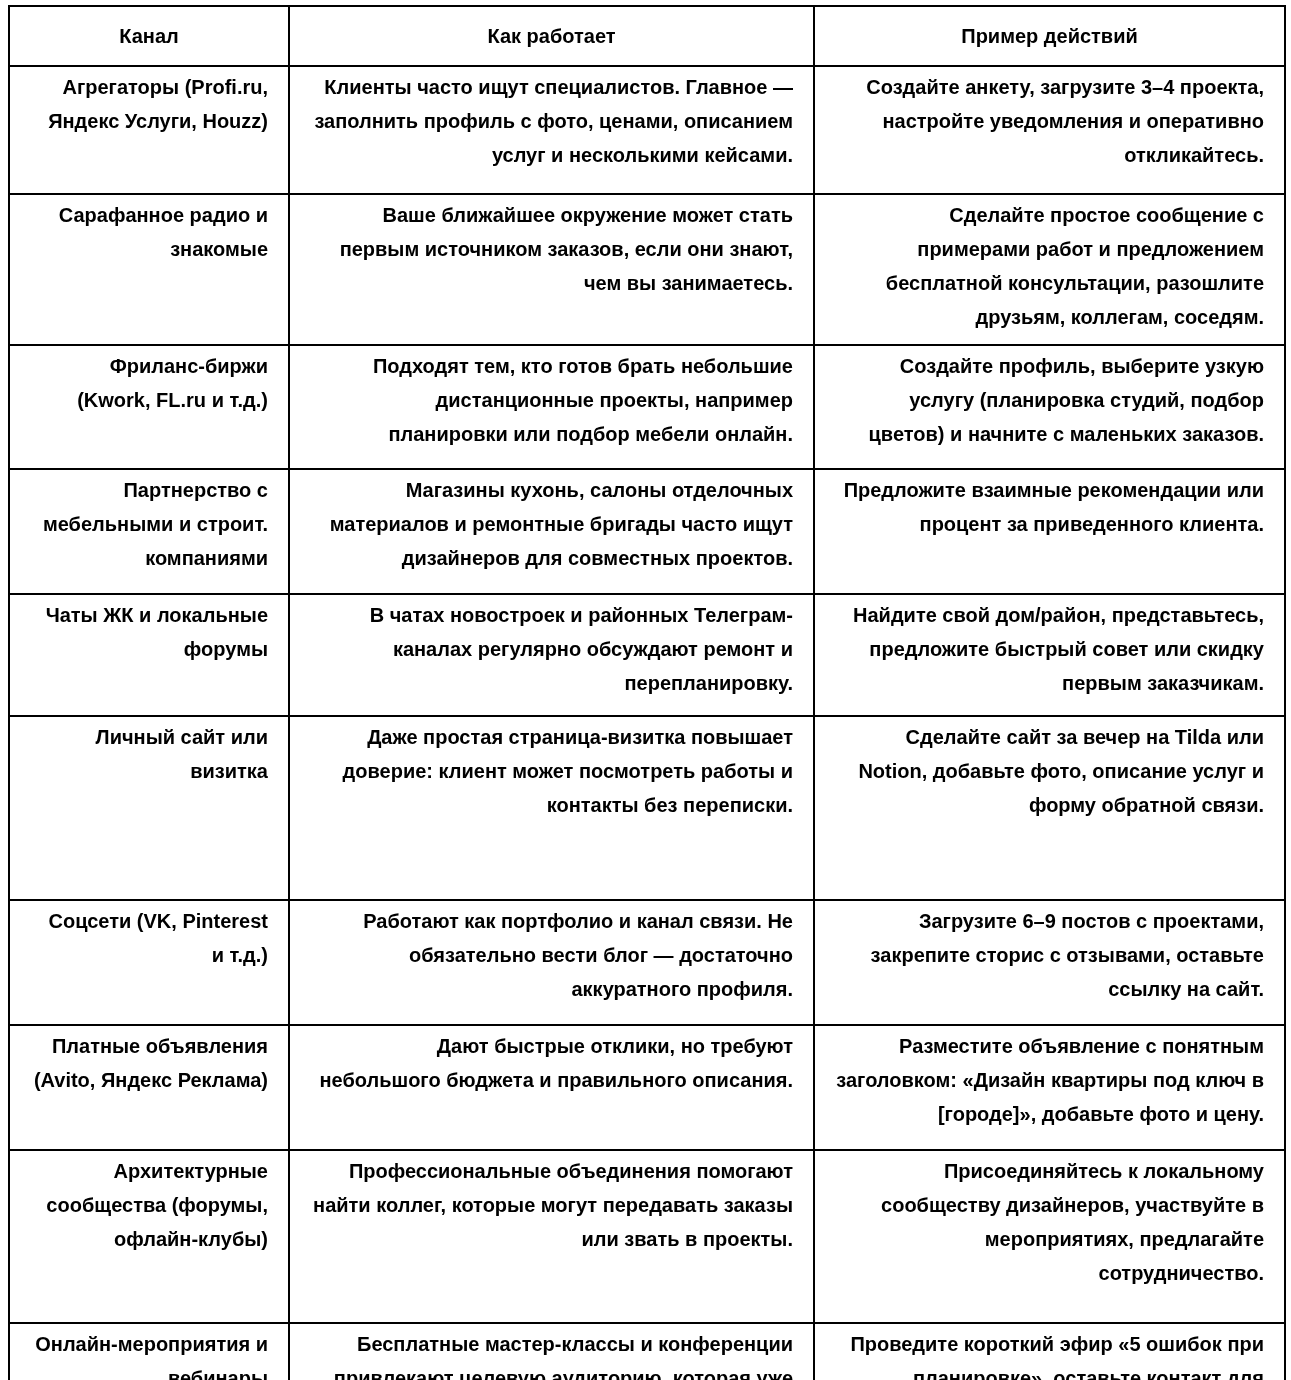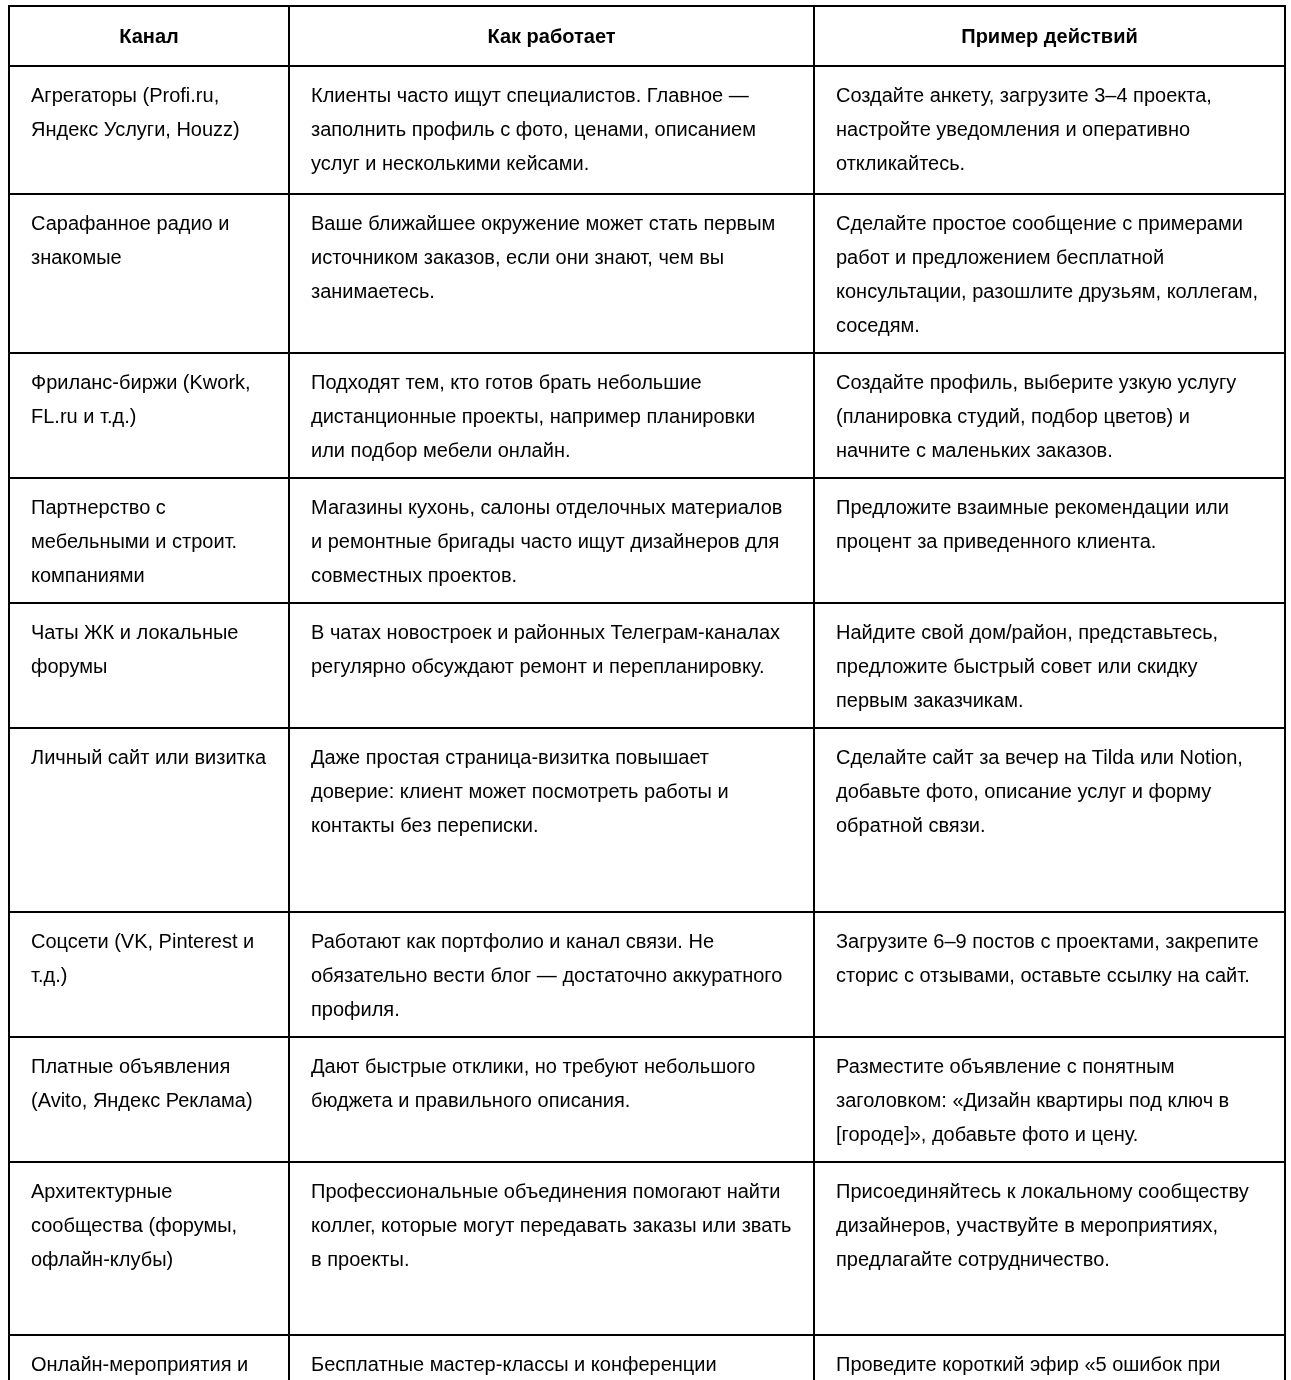--- a/index.html
+++ b/index.html
@@ -27,24 +27,24 @@
     font-size: 20px;
     line-height: 34px;
   }
   table.channels th {
     font-weight: bold;
     text-align: center;
     vertical-align: middle;
     padding: 8px 10px;
   }
   table.channels td {
-    font-weight: normal;
-    text-align: left;
+    font-weight: bold;
+    text-align: right;
     vertical-align: top;
-    padding: 11px 20px 10px 21px;
+    padding: 3px 20px 10px 21px;
   }
   tr.hdr { height: 60px; }
   tr.r0  { height: 128px; }
   tr.r1  { height: 150px; }
   tr.r2  { height: 124px; border-radius: 9px; }
   tr.r3  { height: 125px; margin-top: 10px; }
   tr.r4  { height: 122px; border-radius: 32px; }
   tr.r5  { height: 184px; }
   tr.r6  { height: 125px; margin-top: 14px; }
   tr.r7  { height: 125px; }

